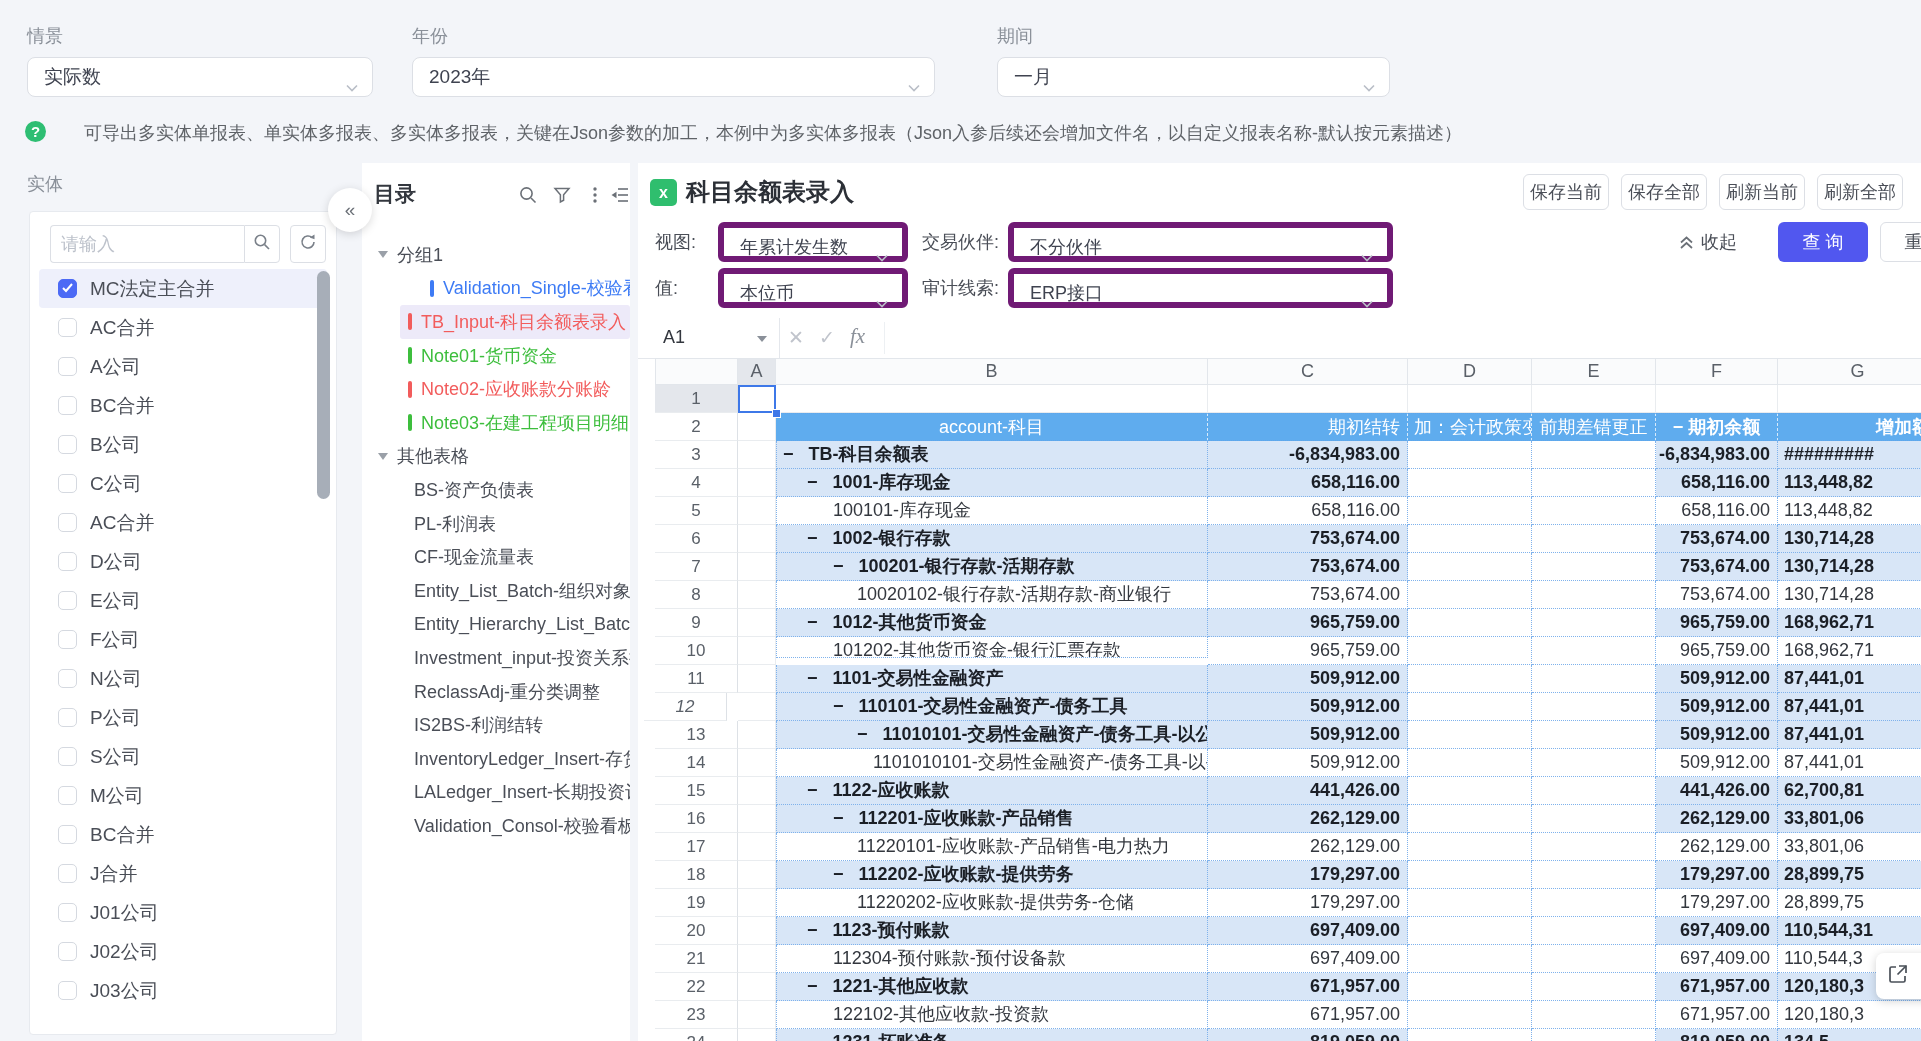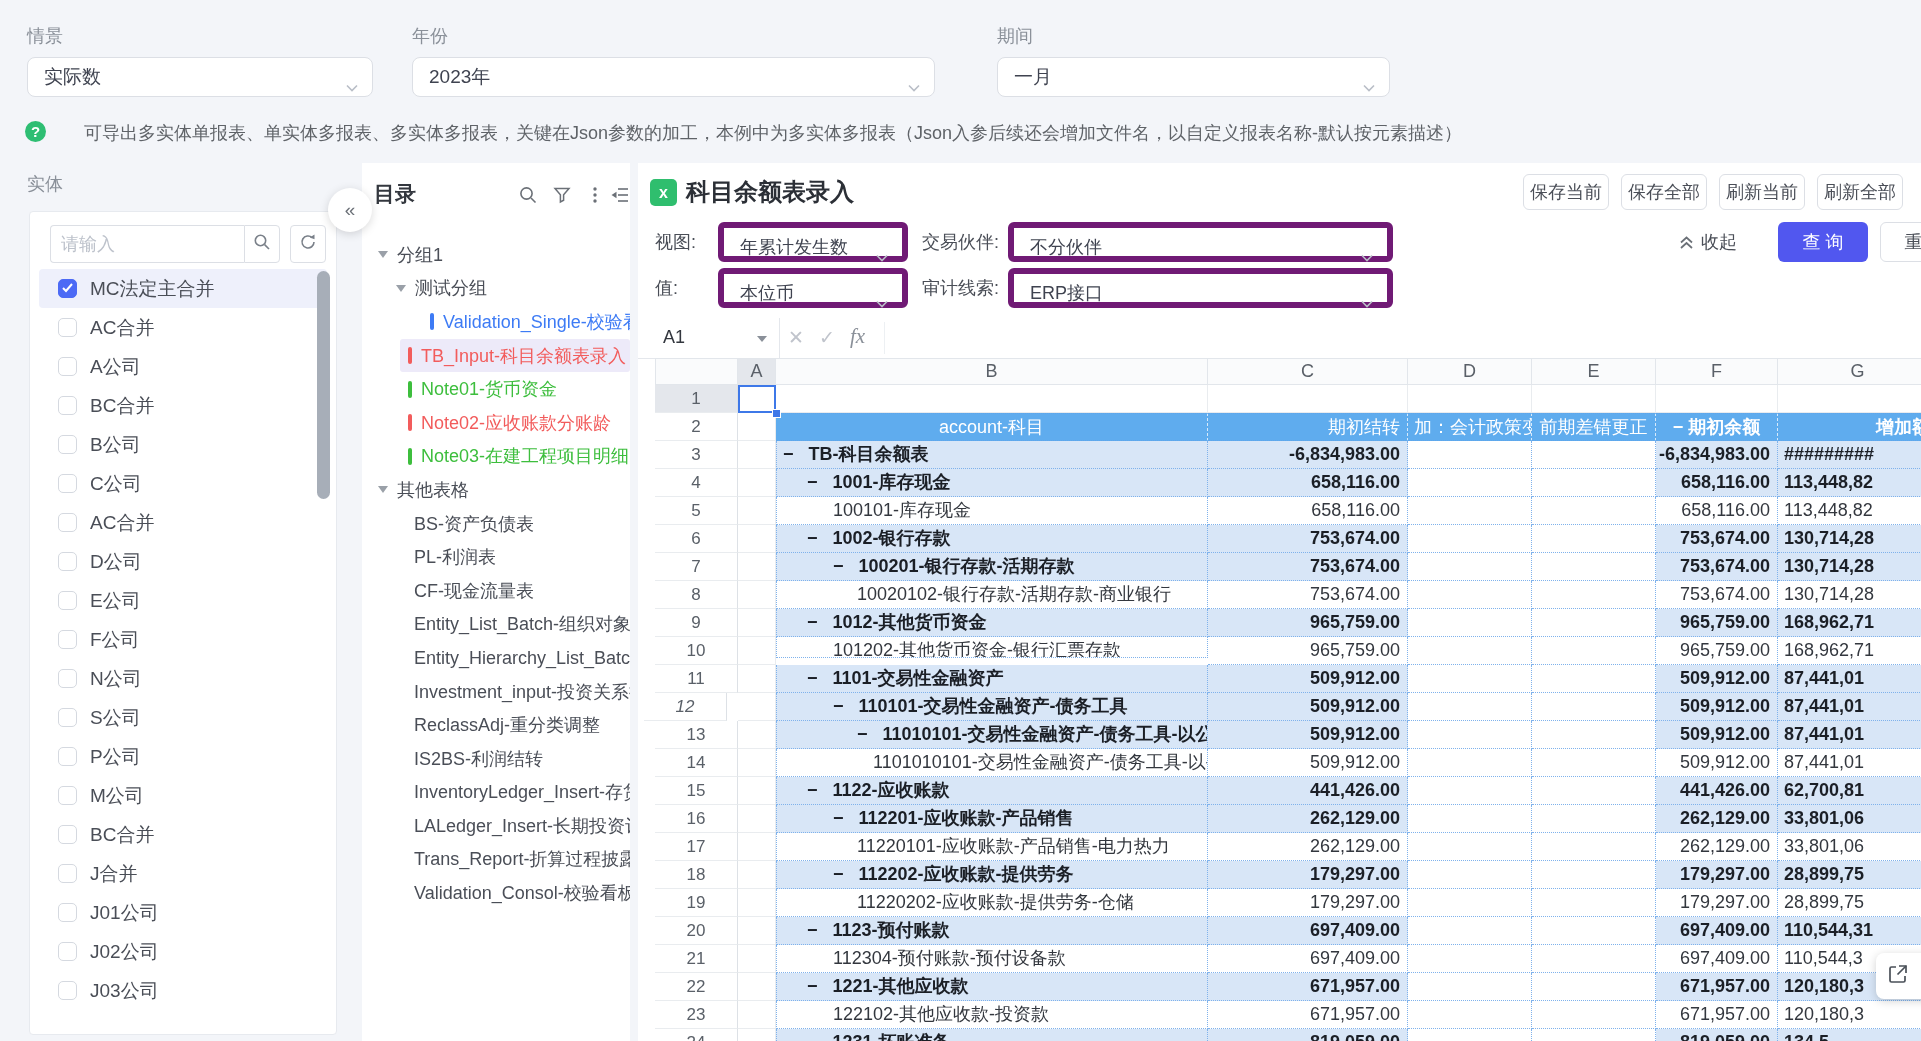--- a/index.html
+++ b/index.html
@@ -182,25 +182,25 @@
       <div class="ent-row">
         <div class="cbx"></div>
         <span class="ent-name">F公司</span>
       </div>
       <div class="ent-row">
         <div class="cbx"></div>
         <span class="ent-name">N公司</span>
       </div>
       <div class="ent-row">
         <div class="cbx"></div>
+        <span class="ent-name">P公司</span>
+      </div>
+      <div class="ent-row">
+        <div class="cbx"></div>
         <span class="ent-name">S公司</span>
-      </div>
-      <div class="ent-row">
-        <div class="cbx"></div>
-        <span class="ent-name">P公司</span>
       </div>
       <div class="ent-row">
         <div class="cbx"></div>
         <span class="ent-name">M公司</span>
       </div>
       <div class="ent-row">
         <div class="cbx"></div>
         <span class="ent-name">BC合并</span>
       </div>
       <div class="ent-row">
@@ -253,24 +253,20 @@
         <line x1="8" y1="10" x2="18" y2="10" stroke="#6B7077" stroke-width="1.6"></line>
         <line x1="8" y1="16" x2="18" y2="16" stroke="#6B7077" stroke-width="1.6"></line>
         <polygon points="1.5,10 6.5,6.8 6.5,13.2" fill="#6B7077"></polygon>
       </svg>
   </span>
   <div id="tree-items">
       <div class="tree-row" style="padding-left: 16px;">
         <span class="caret"></span>
         <span class="tlabel">分组1</span>
       </div>
-      <div class="tree-row" style="padding-left: 34px;">
-        <span class="caret"></span>
-        <span class="tlabel">测试分组</span>
-      </div>
       <div class="tree-row" style="padding-left: 68px;">
         <span class="tbar b-blue"></span>
         <span class="tlabel c-blue">Validation_Single-校验看...</span>
       </div>
       <div class="tree-row sel" style="padding-left: 8px;">
         <span class="tbar b-red"></span>
         <span class="tlabel c-red">TB_Input-科目余额表录入</span>
       </div>
       <div class="tree-row" style="padding-left: 46px;">
         <span class="tbar b-green"></span>
@@ -310,23 +306,20 @@
         <span class="tlabel">ReclassAdj-重分类调整</span>
       </div>
       <div class="tree-row" style="padding-left: 52px;">
         <span class="tlabel">IS2BS-利润结转</span>
       </div>
       <div class="tree-row" style="padding-left: 52px;">
         <span class="tlabel">InventoryLedger_Insert-存货评...</span>
       </div>
       <div class="tree-row" style="padding-left: 52px;">
         <span class="tlabel">LALedger_Insert-长期投资评估...</span>
-      </div>
-      <div class="tree-row" style="padding-left: 52px;">
-        <span class="tlabel">Trans_Report-折算过程披露</span>
       </div>
       <div class="tree-row" style="padding-left: 52px;">
         <span class="tlabel">Validation_Consol-校验看板-...</span>
       </div>
     </div>
 </div>
 
 <div id="main-panel">
   <div id="main-title-icon">x</div>
   <div id="main-title">科目余额表录入</div>

